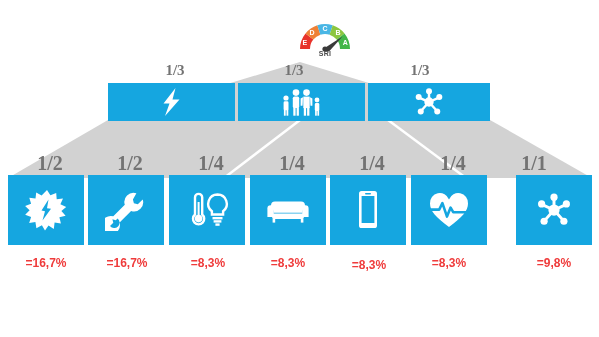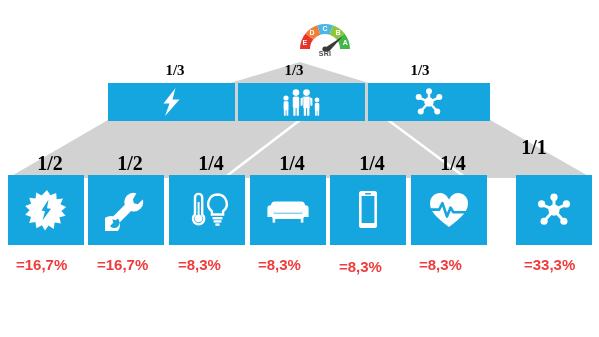--- a/index.html
+++ b/index.html
@@ -32,34 +32,35 @@
     background:#15a6e0;
     display:flex;align-items:center;justify-content:center;
   }
   .box.mid{height:38px;}
   .box.leaf{height:70px;}
   .box svg{display:block;}
 
   
   .frac{
     position:absolute;
-    color:#000000;
+    color:#737373;
     font-weight:bold;
     font-size:15px;
     text-align:center;
     font-family:"Liberation Serif", serif;
   }
   .frac.small{font-size:20px;}
 
   
   .pct{
     position:absolute;
     color:#ef3b3b;
     font-weight:bold;
-    font-size:15px;
+    font-size:12px;
+    text-align:center;
     font-family:"Liberation Sans", sans-serif;
   }
 </style>
 </head>
 <body>
 
 <div id="canvas">
 
   <svg class="pyramid" width="599" height="337">
 
@@ -145,21 +146,21 @@
       </g>
     </svg>
   </div>
 
   <div class="frac small" style="left:20px;top:152px;width:60px;">1/2</div>
   <div class="frac small" style="left:100px;top:152px;width:60px;">1/2</div>
   <div class="frac small" style="left:181px;top:152px;width:60px;">1/4</div>
   <div class="frac small" style="left:262px;top:152px;width:60px;">1/4</div>
   <div class="frac small" style="left:342px;top:152px;width:60px;">1/4</div>
   <div class="frac small" style="left:423px;top:152px;width:60px;">1/4</div>
-  <div class="frac small" style="left:504px;top:136px;width:60px;">1/1</div>
+  <div class="frac small" style="left:504px;top:152px;width:60px;">1/1</div>
 
   <div class="box leaf" style="left:8px;top:175px;width:76px;">
     <svg width="42" height="42" viewBox="0 0 42 42">
       <g fill="#ffffff">
         <path d="M21,1 L24.4,6.3 L30.2,3.9 L30.7,10.2 L37,9.6 L34.4,15.3 L40.2,17.9 L35.4,22 L39.6,26.7 L33.4,28.2 L34.9,34.4 L28.6,33.6 L27.8,39.9 L22.5,36.6 L19,41.5 L15.9,36.3 L10.4,39.2 L9.4,33 L3.2,33.9 L5.1,27.9 L-0.8,25.8 L3.6,21.3 L-0.9,16.9 L5.1,14.8 L3.3,8.8 L9.5,9.6 L10.2,3.4 L15.6,6.4 Z" transform="translate(1,0)"></path>
       </g>
       <path d="M23.5,10.5 L16.5,21.5 L20,22.2 L17.5,31.5 L26,19.8 L22,19.2 Z" fill="#15a6e0"></path>
     </svg>
   </div>
 
@@ -238,15 +239,15 @@
       </g>
     </svg>
   </div>
 
   <div class="pct" style="left:16px;top:256px;width:60px;">=16,7%</div>
   <div class="pct" style="left:97px;top:256px;width:60px;">=16,7%</div>
   <div class="pct" style="left:178px;top:256px;width:60px;">=8,3%</div>
   <div class="pct" style="left:258px;top:256px;width:60px;">=8,3%</div>
   <div class="pct" style="left:339px;top:258px;width:60px;">=8,3%</div>
   <div class="pct" style="left:419px;top:256px;width:60px;">=8,3%</div>
-  <div class="pct" style="left:524px;top:256px;width:60px;">=33,3%</div>
+  <div class="pct" style="left:524px;top:256px;width:60px;">=9,8%</div>
 
 </div>
 
 </body></html>

